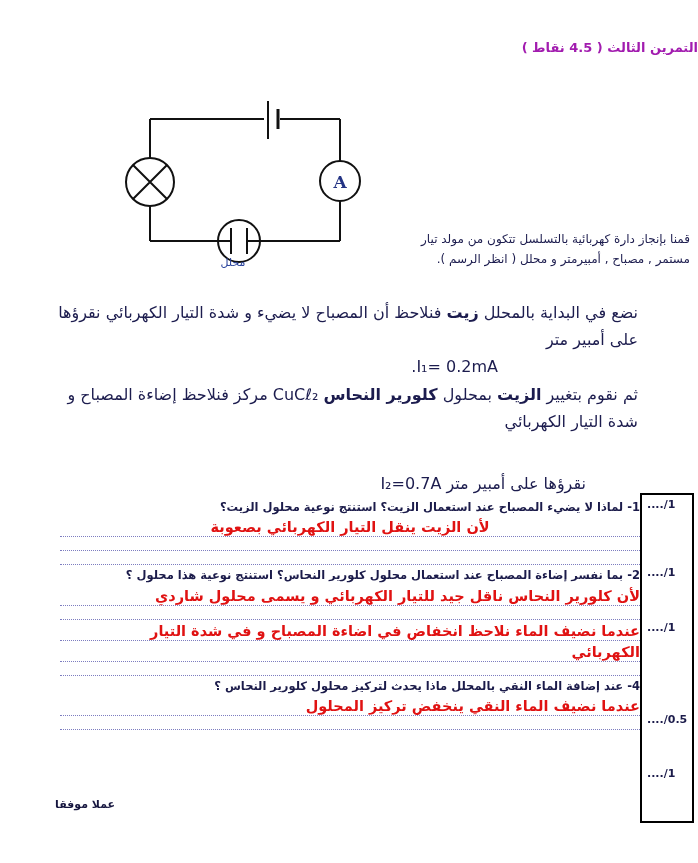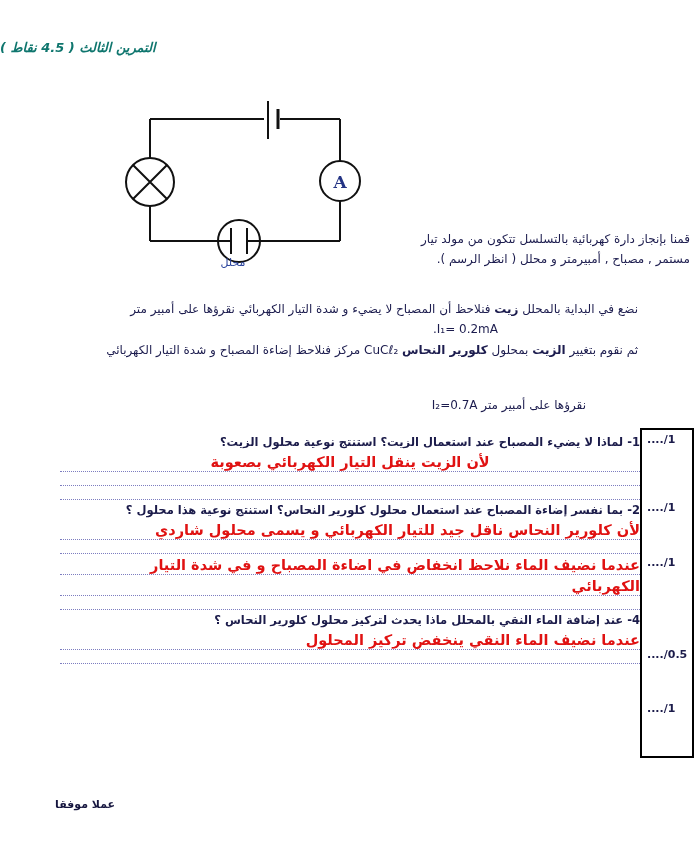--- a/index.html
+++ b/index.html
@@ -8,26 +8,25 @@
     width:698px;height:863px;
     margin:0 auto;
     background:#ffffff;
     font-family:"DejaVu Sans", sans-serif;
     color:#1c1c4e;
     overflow:hidden;
   }
   
   .title{
     direction:rtl;
-    text-align:left;
+    text-align:right;
     padding-top:40px;
     font-size:13px;
     font-weight:bold;
-    color:#0f766e;
-    font-style:italic;
+    color:#a21caf;
   }
   
   .top-section{
     display:flex;
     direction:rtl;
     margin-top:46px;
     padding:0 8px 0 30px;
     align-items:flex-end;
   }
   .intro-par{
@@ -44,31 +43,30 @@
     justify-content:flex-start; 
     padding-right:40px;
   }
   .circuit-wrap svg{display:block;}
   .cell-label{font-size:11px; fill:#27409b;}
   .ammeter-letter{font-family:"DejaVu Serif", serif; font-weight:bold; font-size:17px; fill:#233384;}
   
   .exp-par{
     direction:rtl;
     margin:30px 60px 0 52px;
-    font-size:12px;
+    font-size:16px;
     line-height:1.7;
     text-align:right;
   }
   .exp-line2{padding-left:0;padding-right:140px;}
   .exp-line4{padding-right:52px;margin-top:35px;}
   .b{font-weight:bold;}
   
   .questions-wrap{
     position:relative;
-    margin-top:16px;
   }
   .qcol{
     margin:0 58px 0 60px;
   }
   .qblock{direction:rtl;}
   .qline{
     font-size:11.5px;
     font-weight:bold;
     line-height:1.5;
     text-align:right;

